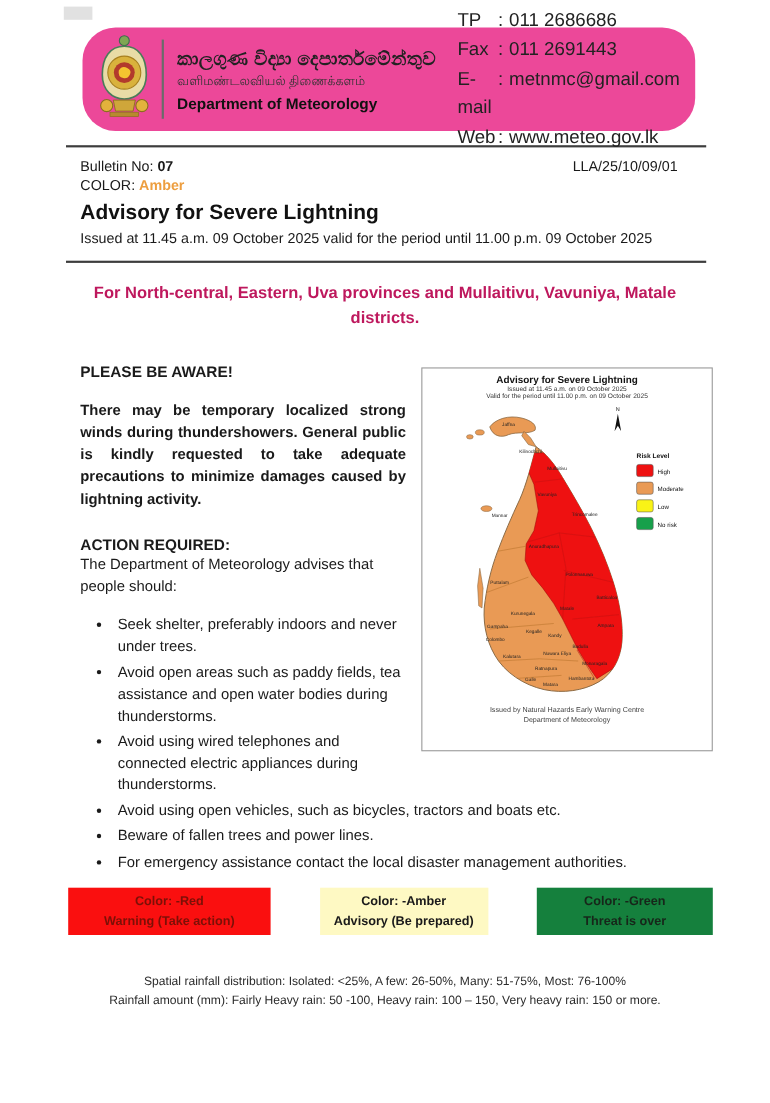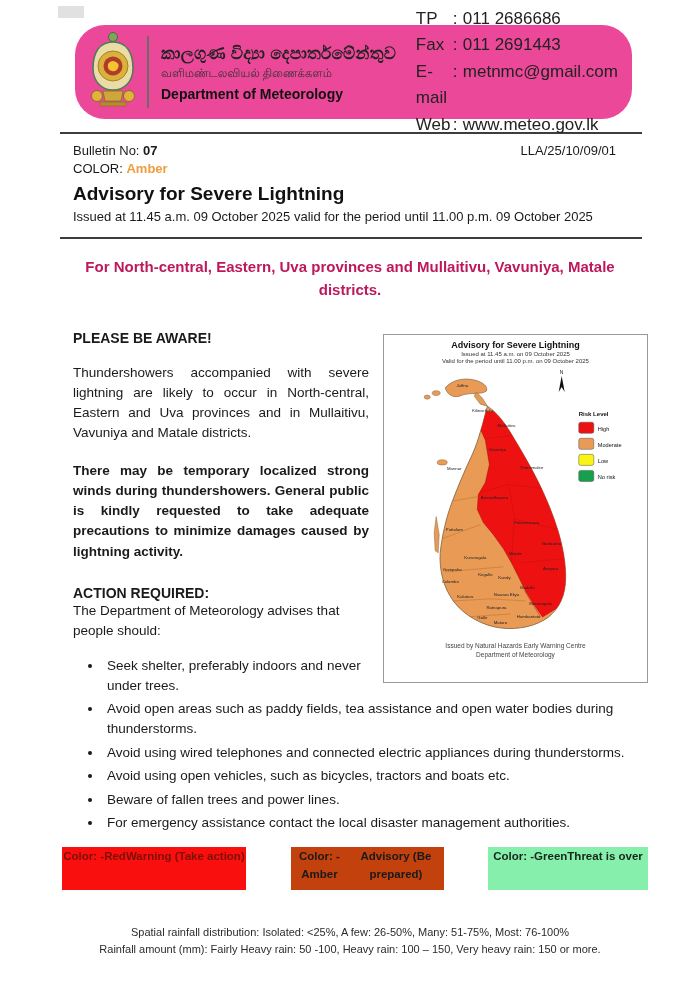--- a/index.html
+++ b/index.html
@@ -64,21 +64,21 @@
   .body-para { margin-top:17px; font-size:13.5px; line-height:1.5; text-align:justify; }
   .action-heading { margin-top:23px; font-size:14px; font-weight:bold; }
   .action-intro { font-size:13.5px; line-height:1.5; }
   .advice-list { margin-top:15px; padding-left:30px; font-size:13.5px; line-height:1.45; }
   .advice-list li { margin-bottom:4px; padding-left:4px; }
   .clear { clear:both; }
 
   
   .status-row { margin:10px 52px 0 62px; display:flex; justify-content:space-between; }
   .status-box {
-    height:43px; display:flex; flex-direction:row; justify-content:center;
+    height:43px; display:flex; flex-direction:column; justify-content:center;
     text-align:center; font-size:11.5px; font-weight:bold; line-height:1.6;
   }
   .status-box.red { width:184px; }
   .status-box.amber { width:153px; }
   .status-box.green { width:160px; }
 
   
   .footnote { margin-top:34px; text-align:center; font-size:11px; color:#2b2b2b; line-height:1.6; }
 </style>
 </head>
@@ -239,45 +239,44 @@
           </g>
       </g>
     </svg>
     <div class="map-caption">
       <div>Issued by Natural Hazards Early Warning Centre</div>
       <div>Department of Meteorology</div>
     </div>
   </div>
 
   <div class="aware-heading">PLEASE BE AWARE!</div>
-  <p class="body-para">Thundershowers accompanied with severe lightning are likely to occur in North-central, Eastern and Uva provinces and in Mullaitivu, Vavuniya and Matale districts.</p>
   <p class="body-para bold">There may be temporary localized strong winds during thundershowers. General public is kindly requested to take adequate precautions to minimize damages caused by lightning activity.</p>
   <div class="action-heading">ACTION REQUIRED:</div>
   <p class="action-intro">The Department of Meteorology advises that people should:</p>
   <ul class="advice-list">
     <li>Seek shelter, preferably indoors and never under trees.</li>
     <li>Avoid open areas such as paddy fields, tea assistance and open water bodies during thunderstorms.</li>
     <li>Avoid using wired telephones and connected electric appliances during thunderstorms.</li>
     <li>Avoid using open vehicles, such as bicycles, tractors and boats etc.</li>
     <li>Beware of fallen trees and power lines.</li>
     <li>For emergency assistance contact the local disaster management authorities.</li>
   </ul>
   <div class="clear"></div>
 </div>
 
 <div class="status-row">
   <div class="status-box red" style="background: rgb(250, 15, 15); color: rgb(124, 16, 7);">
     <div>Color: -Red</div>
     <div>Warning (Take action)</div>
   </div>
-  <div class="status-box amber" style="background: #c2410c; color: rgb(26, 26, 26);">
+  <div class="status-box amber" style="background: #fef9c3; color: rgb(26, 26, 26);">
     <div>Color: -Amber</div>
     <div>Advisory (Be prepared)</div>
   </div>
-  <div class="status-box green" style="background: #86efac; color: rgb(23, 38, 26);">
+  <div class="status-box green" style="background: #15803d; color: rgb(23, 38, 26);">
     <div>Color: -Green</div>
     <div>Threat is over</div>
   </div>
 </div>
 
 <div class="footnote">
   <div>Spatial rainfall distribution: Isolated: &lt;25%, A few: 26-50%, Many: 51-75%, Most: 76-100%</div>
   <div>Rainfall amount (mm): Fairly Heavy rain: 50 -100, Heavy rain: 100 – 150, Very heavy rain: 150 or more.</div>
 </div>
 

